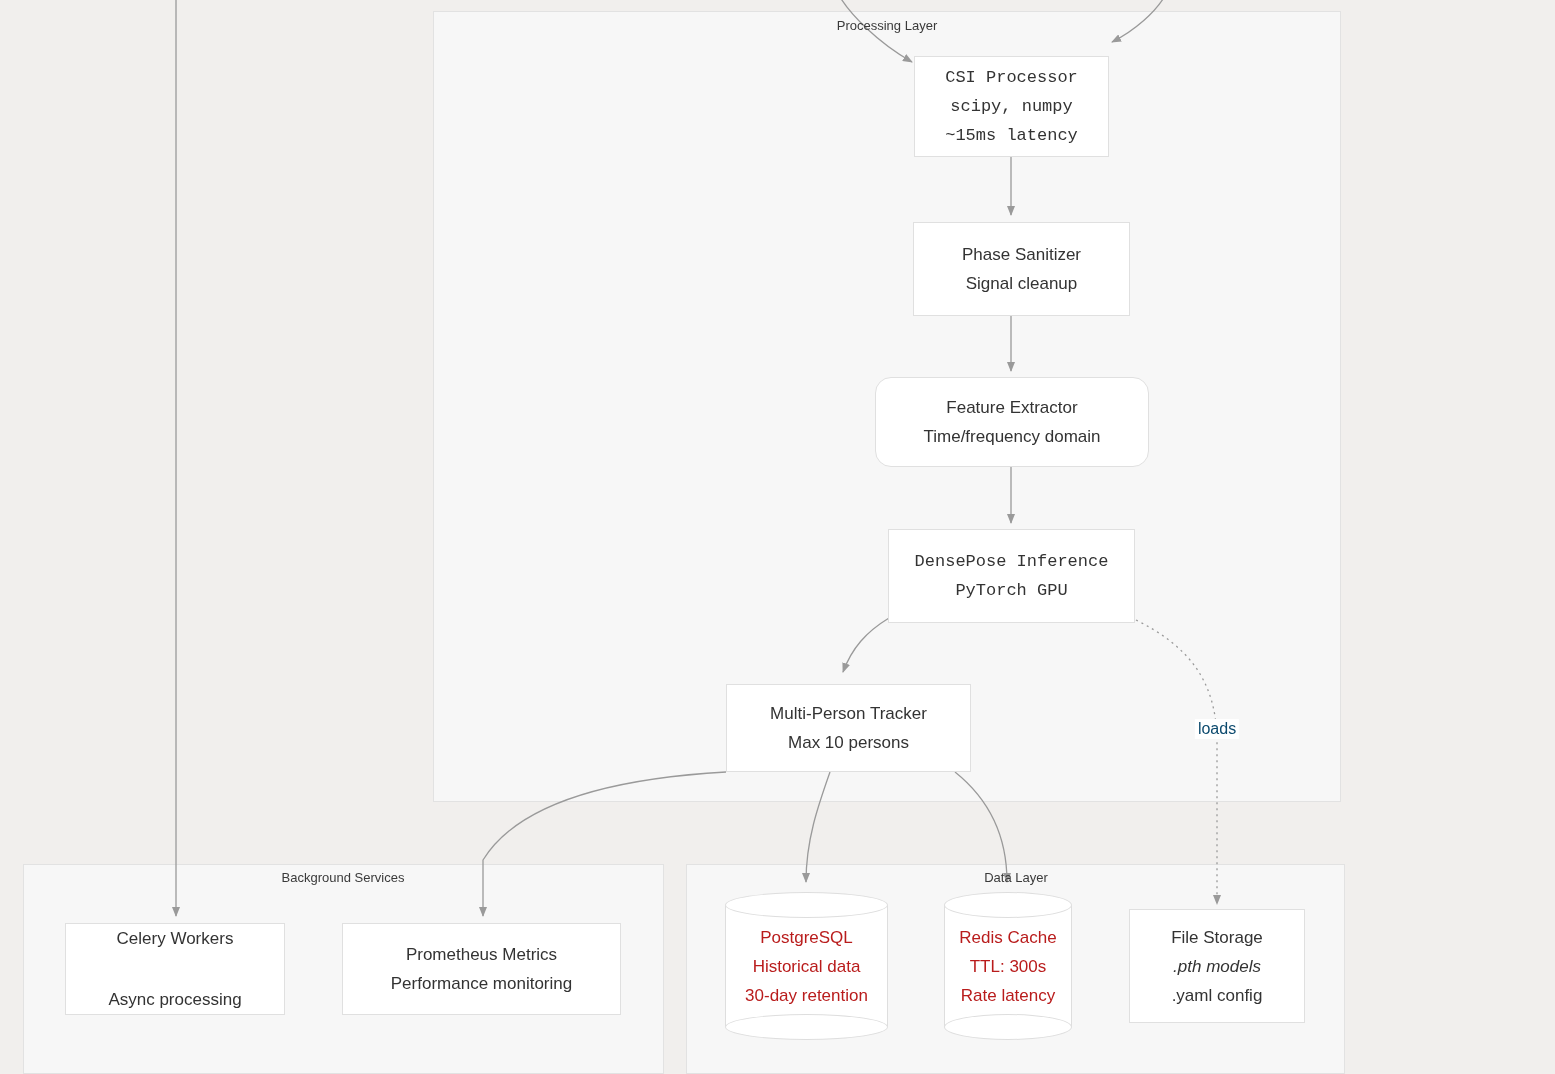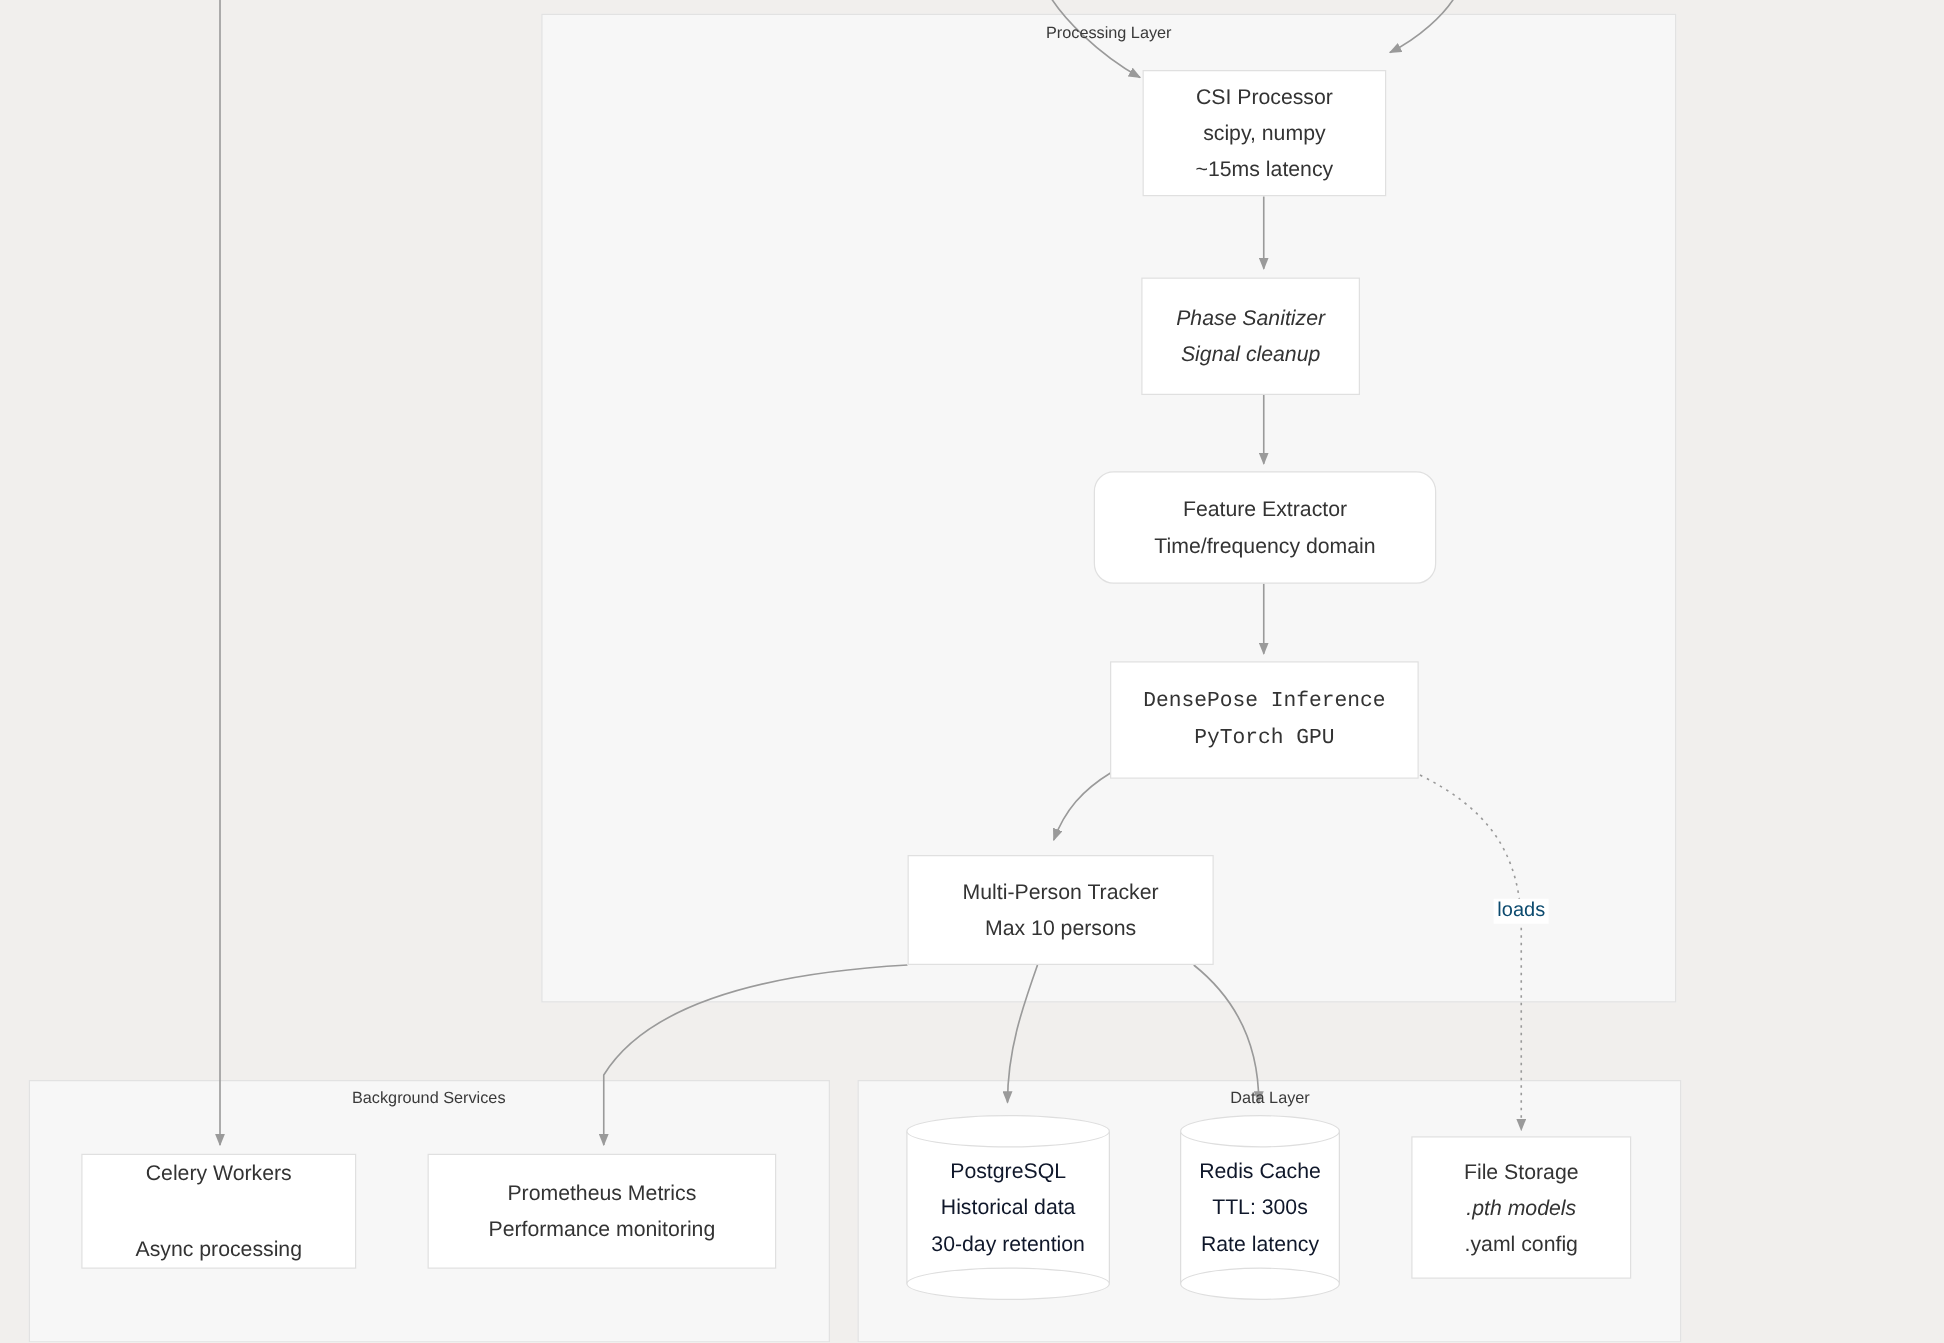--- a/index.html
+++ b/index.html
@@ -74,21 +74,21 @@
     box-sizing: border-box;
   }
   .cyl .cap.top { top: 0; }
   .cyl .cap.bot { bottom: 0; background: #ffffff; }
   .cyl .label {
     position: absolute;
     left: 0; right: 0;
     top: 50%;
     transform: translateY(-50%);
     text-align: center;
-    color: #0f172a;
+    color: #b91c1c;
     font-size: 17px;
     line-height: 29px;
     z-index: 3;
   }
   .edge-label {
     position: absolute;
     background: #ffffff;
     color: #0c4a6e;
     font-size: 16px;
     padding: 1px 3px;
@@ -135,27 +135,27 @@
 
     <path d="M830,772 C 818,806 806,840 806,882" fill="none" stroke="#9a9a9a" stroke-width="1.3" marker-end="url(#ah)"></path>
 
     <path d="M955,772 C 990,800 1007,836 1007,882" fill="none" stroke="#9a9a9a" stroke-width="1.3" marker-end="url(#ah)"></path>
   </svg>
 
   <div class="cluster-title" style="left:887px; top:18px;">Processing Layer</div>
   <div class="cluster-title" style="left:343px; top:870px;">Background Services</div>
   <div class="cluster-title" style="left:1016px; top:870px;">Data Layer</div>
 
-  <div class="node" style="left:914px; top:56px; width:195px; height:101px;">
+  <div class="node" style="left:914px; top:56px; width:195px; height:101px;font-family:Liberation Mono, monospace;">
     <span class="ln">CSI Processor</span>
     <span class="ln">scipy, numpy</span>
     <span class="ln">~15ms latency</span>
   </div>
 
-  <div class="node" style="left:913px; top:222px; width:175px; height:94px;font-style:italic;">
+  <div class="node" style="left:913px; top:222px; width:217px; height:94px;">
     <span class="ln">Phase Sanitizer</span>
     <span class="ln">Signal cleanup</span>
   </div>
 
   <div class="node" style="left:875px; top:377px; width:274px; height:90px;border-radius:16px;">
     <span class="ln">Feature Extractor</span>
     <span class="ln">Time/frequency domain</span>
   </div>
 
   <div class="node" style="left:888px; top:529px; width:247px; height:94px;font-family:Liberation Mono, monospace;">

